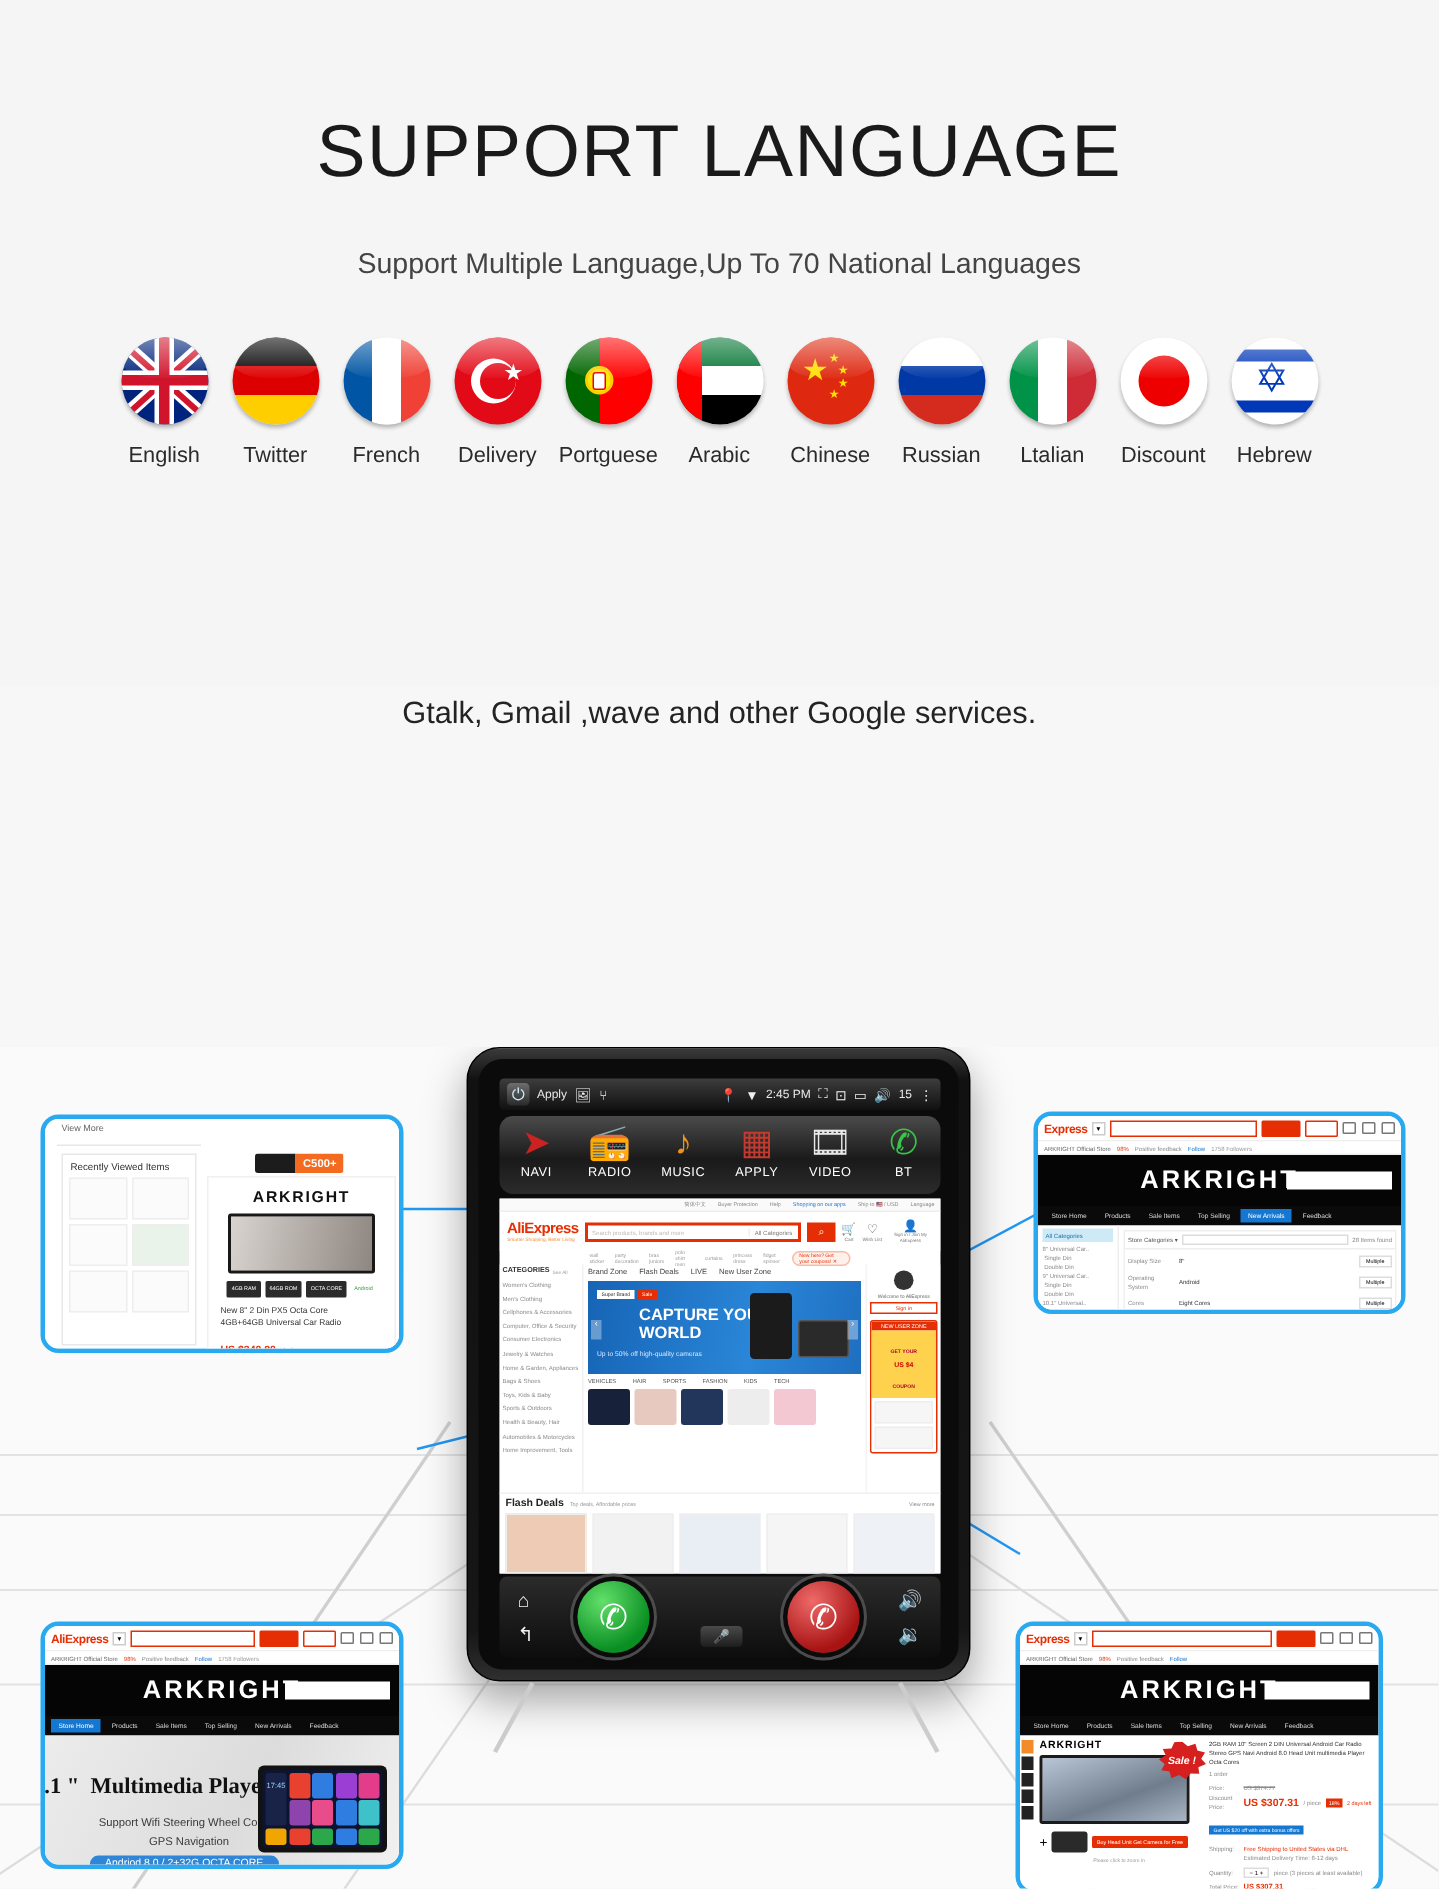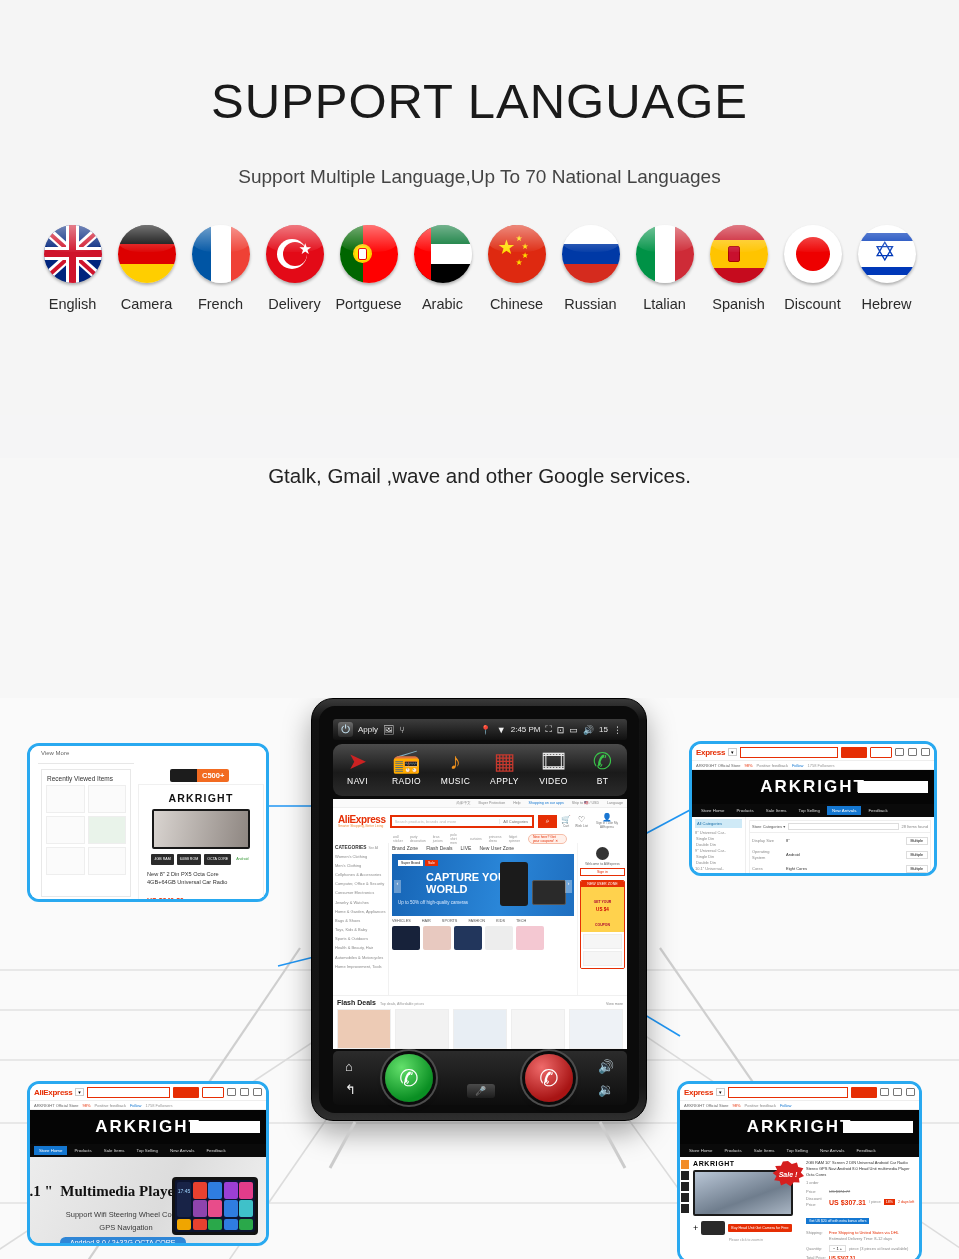--- a/index.html
+++ b/index.html
@@ -176,21 +176,21 @@
           <i class="h1"></i>
             <i class="v1"></i>
             <i class="h2"></i>
             <i class="v2"></i>
         </div>
         <div class="flag-label">English</div>
       </div>
 
       <div class="flag-cell">
         <div class="flag-circle f-de"></div>
-        <div class="flag-label">Camera</div>
+        <div class="flag-label">Twitter</div>
       </div>
 
       <div class="flag-cell">
         <div class="flag-circle f-fr"></div>
         <div class="flag-label">French</div>
       </div>
 
       <div class="flag-cell">
         <div class="flag-circle f-tr">
           <i class="cres"></i>
@@ -230,26 +230,20 @@
       <div class="flag-cell">
         <div class="flag-circle f-ru"></div>
         <div class="flag-label">Russian</div>
       </div>
 
       <div class="flag-cell">
         <div class="flag-circle f-it"></div>
         <div class="flag-label">Ltalian</div>
       </div>
 
-      <div class="flag-cell">
-        <div class="flag-circle f-es">
-            <i class="crest"></i>
-          </div>
-        <div class="flag-label">Spanish</div>
-      </div>
 
       <div class="flag-cell">
         <div class="flag-circle f-jp">
             <i class="dot"></i>
           </div>
         <div class="flag-label">Discount</div>
       </div>
 
       <div class="flag-cell">
         <div class="flag-circle f-il">

